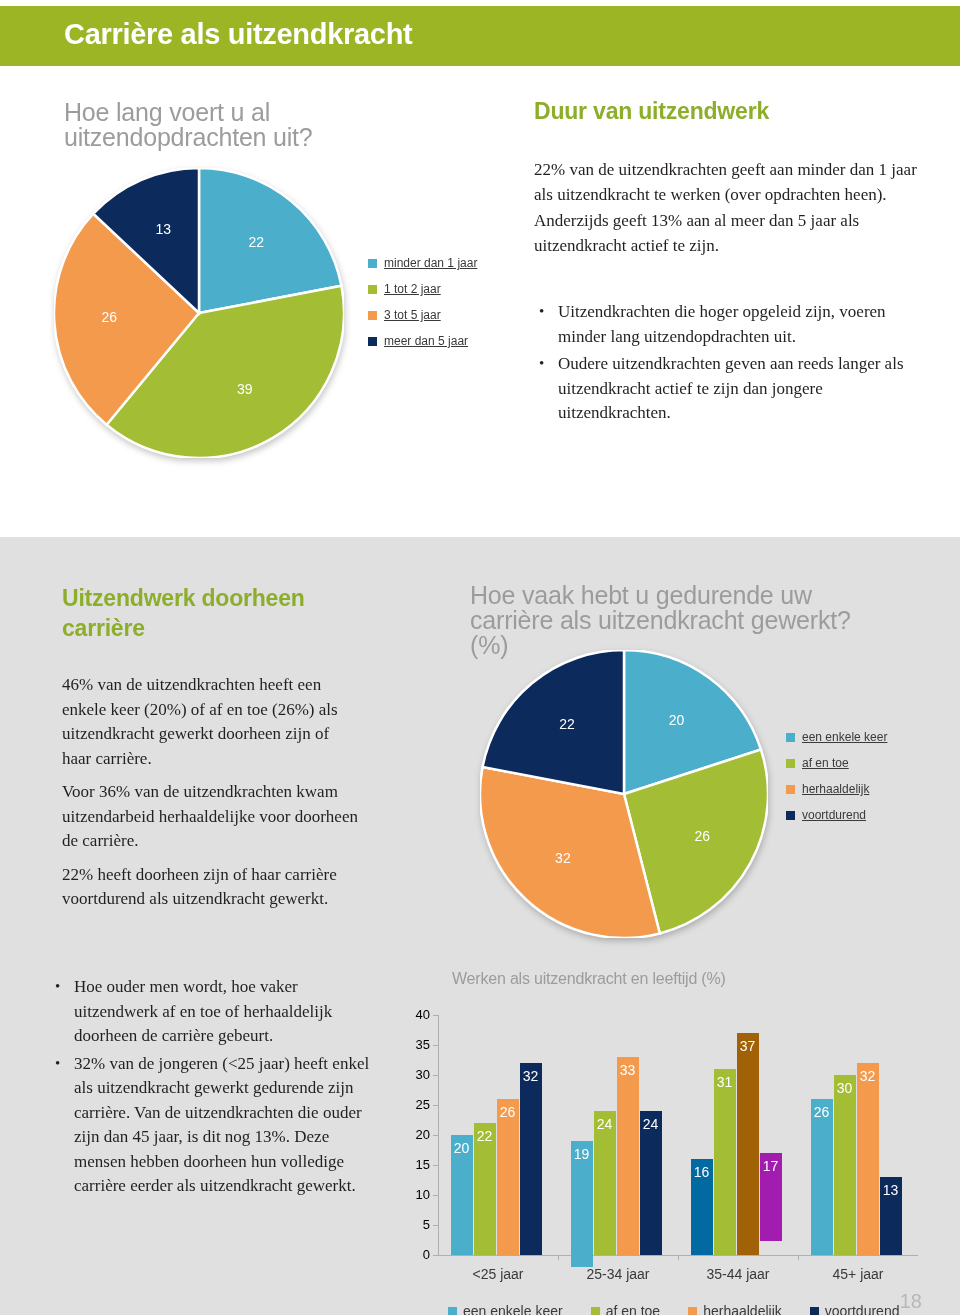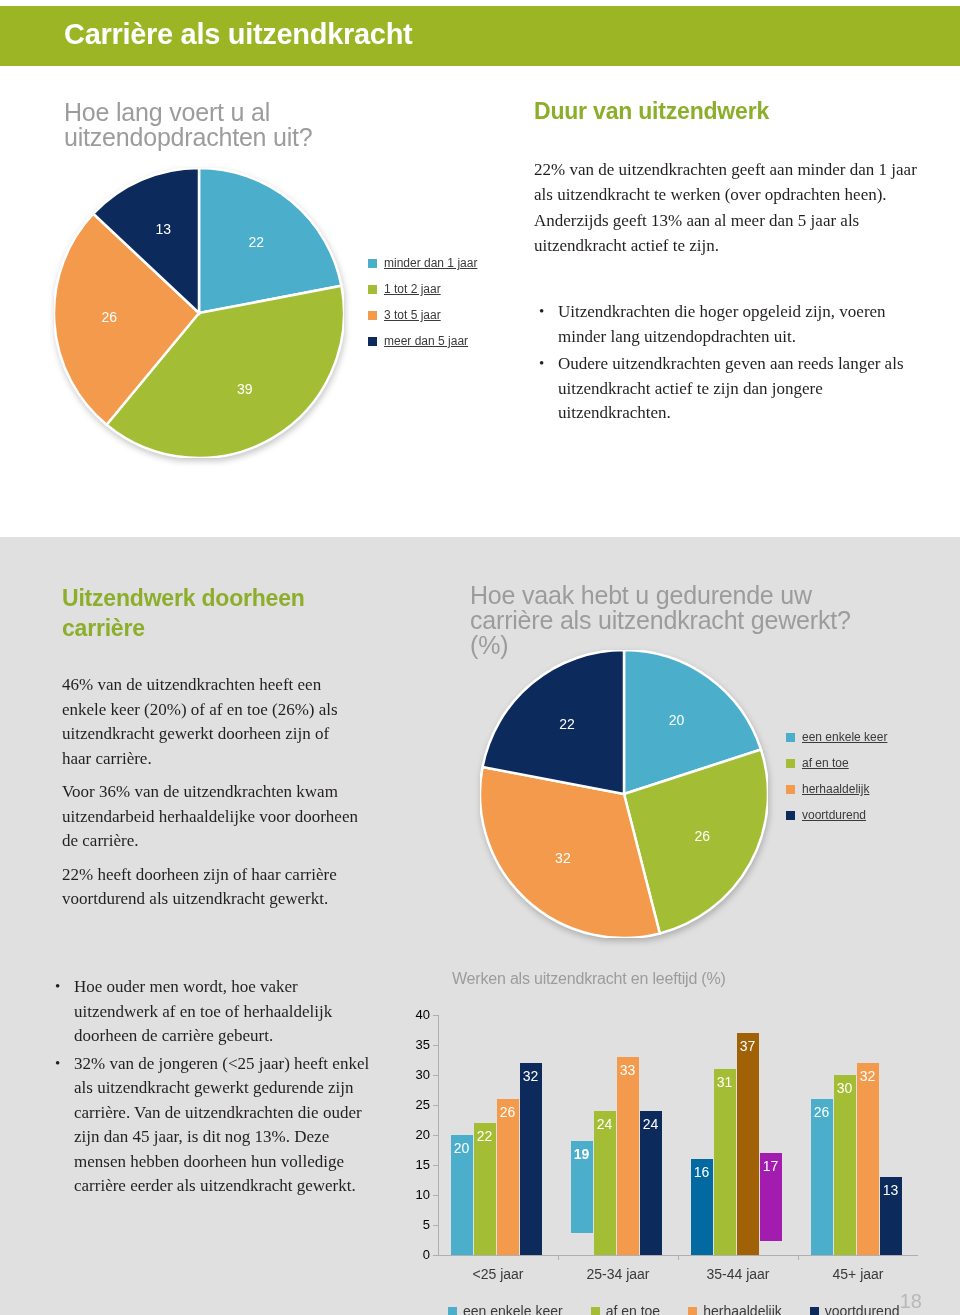--- a/index.html
+++ b/index.html
@@ -233,21 +233,21 @@
       <div class="bar" style="left: 83.5px; top: 118px; width: 22px; height: 132px; background: rgb(163, 190, 52);">
         <span class="bar-val">22</span>
       </div>
       <div class="bar" style="left: 106.5px; top: 94px; width: 22px; height: 156px; background: rgb(244, 154, 76);">
         <span class="bar-val">26</span>
       </div>
       <div class="bar" style="left: 129.5px; top: 58px; width: 22px; height: 192px; background: rgb(12, 42, 91);">
         <span class="bar-val">32</span>
       </div>
       <div class="cat-label" style="left: 48px; top: 261px; width: 120px;">&lt;25 jaar</div>
-      <div class="bar" style="left: 180.5px; top: 136px; width: 22px; height: 92px; background: rgb(75, 175, 203); font-weight: bold;">
+      <div class="bar" style="left: 180.5px; top: 136px; width: 22px; height: 126px; background: rgb(75, 175, 203);">
         <span class="bar-val">19</span>
       </div>
       <div class="bar" style="left: 203.5px; top: 106px; width: 22px; height: 144px; background: rgb(163, 190, 52);">
         <span class="bar-val">24</span>
       </div>
       <div class="bar" style="left: 226.5px; top: 52px; width: 22px; height: 198px; background: rgb(244, 154, 76);">
         <span class="bar-val">33</span>
       </div>
       <div class="bar" style="left: 249.5px; top: 106px; width: 22px; height: 144px; background: rgb(12, 42, 91);">
         <span class="bar-val">24</span>

